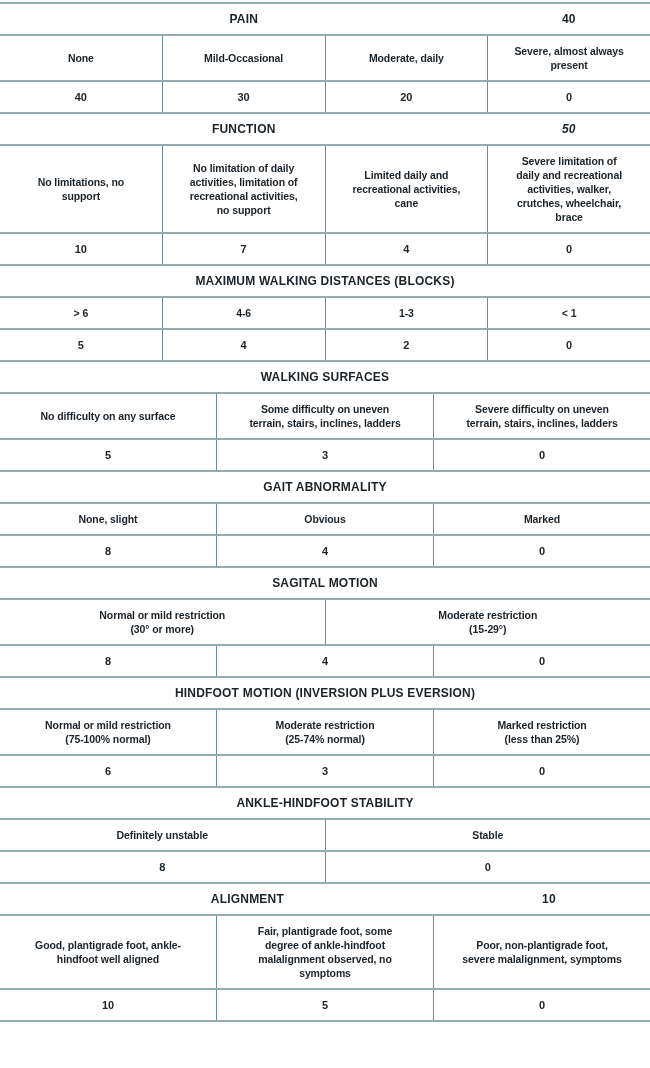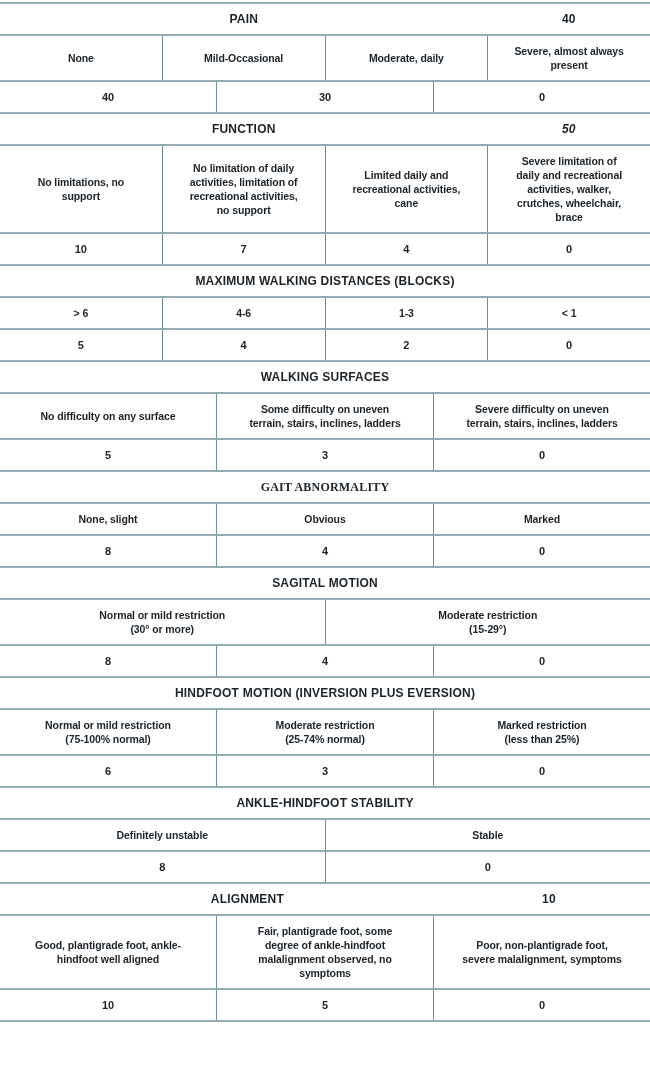--- a/index.html
+++ b/index.html
@@ -66,20 +66,21 @@
     <div class="row options-row">
       <div class="cell option-cell">None</div>
       <div class="cell option-cell">Mild-Occasional</div>
       <div class="cell option-cell">Moderate, daily</div>
       <div class="cell option-cell">Severe, almost always
 present</div>
     </div>
     <div class="row values-row">
       <div class="cell value-cell">40</div>
       <div class="cell value-cell">30</div>
+      <div class="cell value-cell">20</div>
       <div class="cell value-cell">0</div>
     </div>
     <div class="section-header">
       <div class="header-title" style="width: 75%;">FUNCTION</div>
       <div class="header-score" style="width: 25%; font-style: italic;">50</div>
     </div>
     <div class="row options-row">
       <div class="cell option-cell">No limitations, no
 support</div>
       <div class="cell option-cell">No limitation of daily
@@ -125,21 +126,21 @@
 terrain, stairs, inclines, ladders</div>
       <div class="cell option-cell">Severe difficulty on uneven
 terrain, stairs, inclines, ladders</div>
     </div>
     <div class="row values-row">
       <div class="cell value-cell">5</div>
       <div class="cell value-cell">3</div>
       <div class="cell value-cell">0</div>
     </div>
     <div class="section-header">
-      <div class="header-title" style="width: 100%; font-family: Liberation Serif, serif;">GAIT ABNORMALITY</div>
+      <div class="header-title" style="width: 100%;">GAIT ABNORMALITY</div>
     </div>
     <div class="row options-row">
       <div class="cell option-cell">None, slight</div>
       <div class="cell option-cell">Obvious</div>
       <div class="cell option-cell">Marked</div>
     </div>
     <div class="row values-row">
       <div class="cell value-cell">8</div>
       <div class="cell value-cell">4</div>
       <div class="cell value-cell">0</div>

